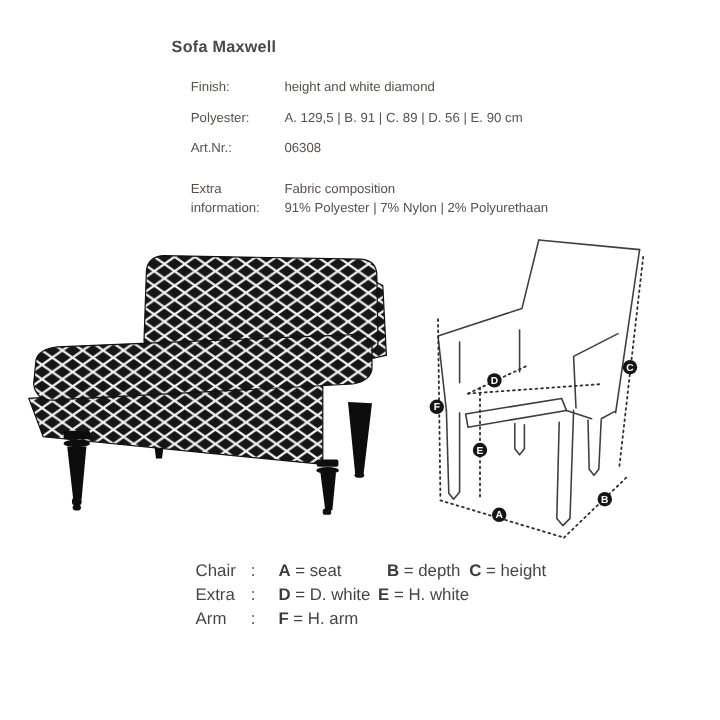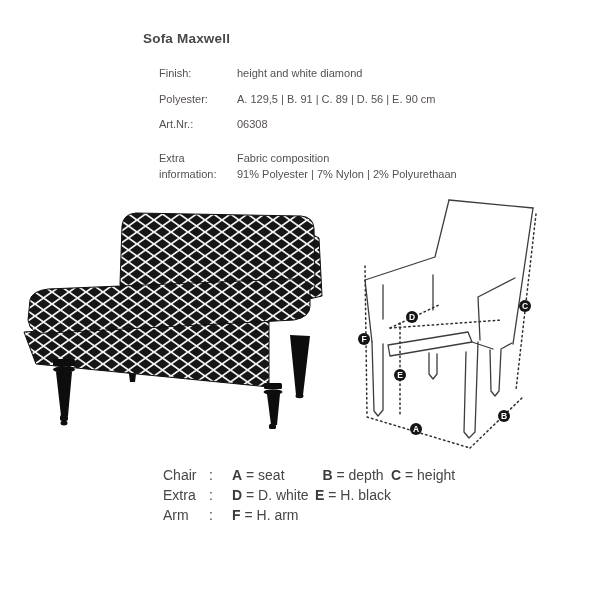--- a/index.html
+++ b/index.html
@@ -153,21 +153,21 @@
       <span class="lg-group">Chair</span>
       <span class="lg-colon">:</span>
       <span class="lg-item w1"><b>A</b> <span>= seat</span></span>
       <span class="lg-item w2"><b>B</b> <span>= depth</span></span>
       <span class="lg-item"><b>C</b> <span>= height</span></span>
     </div>
     <div class="legend-row">
       <span class="lg-group">Extra</span>
       <span class="lg-colon">:</span>
       <span class="lg-item w1"><b>D</b> <span>= D. white</span></span>
-      <span class="lg-item w2"><b>E</b> <span>= H. black</span></span>
+      <span class="lg-item w2"><b>E</b> <span>= H. white</span></span>
     </div>
     <div class="legend-row">
       <span class="lg-group">Arm</span>
       <span class="lg-colon">:</span>
       <span class="lg-item w1"><b>F</b> <span>= H. arm</span></span>
     </div>
   </div>
 
 </div>
 

